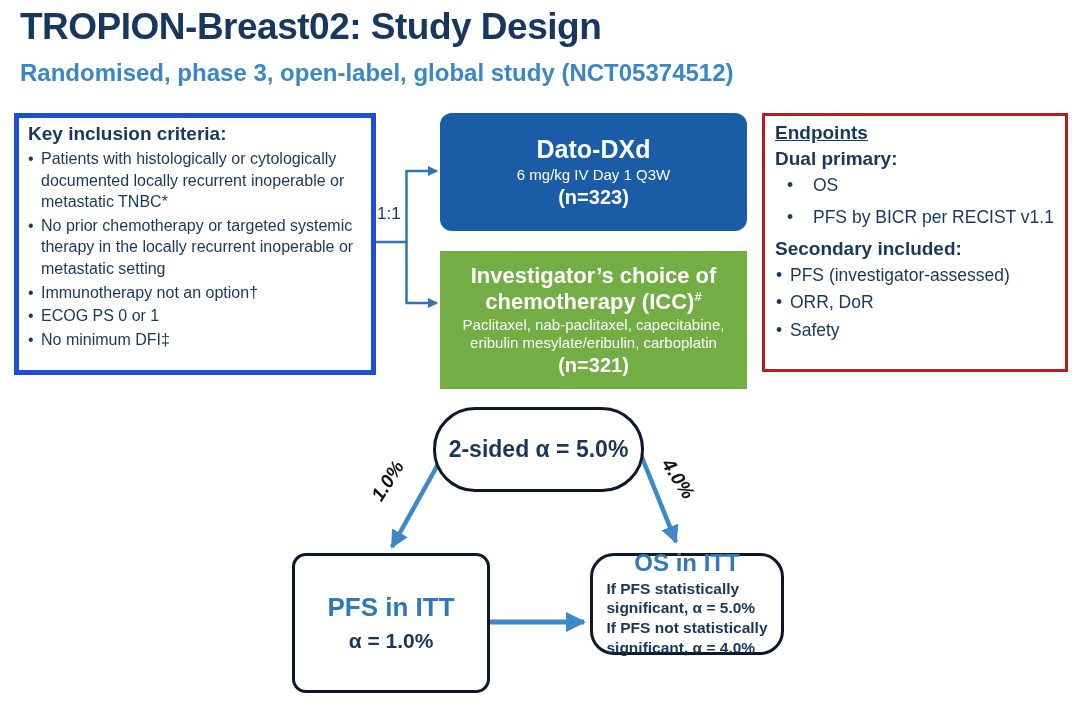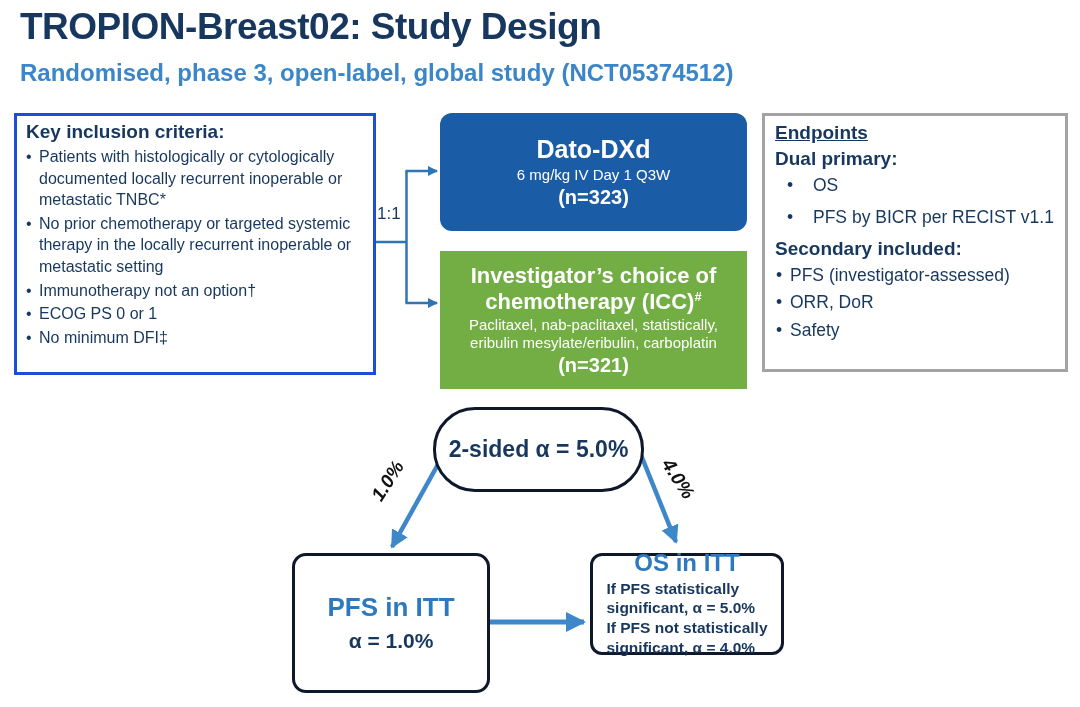--- a/index.html
+++ b/index.html
@@ -5,54 +5,54 @@
   * { margin:0; padding:0; box-sizing:border-box; }
   html,body { background:#fff; }
   .slide {
     position:relative; width:1080px; height:707px; background:#fff;
     font-family:"Liberation Sans", sans-serif; overflow:hidden;
   }
   
   .title { position:absolute; left:20px; top:6px; font-size:37px; font-weight:bold; color:#17375E; letter-spacing:-0.5px; }
   .subtitle { position:absolute; left:20px; top:59px; font-size:24px; font-weight:bold; color:#3A86C8; }
   
-  .crit-box { position:absolute; left:14px; top:113px; width:362px; height:262px; border:3px solid #1d4ed8; background:#fff; padding:5px 4px 5px 9px; }
+  .crit-box { position:absolute; left:14px; top:113px; width:362px; height:262px; border:5px solid #1d4ed8; background:#fff; padding:5px 4px 5px 9px; }
   .crit-title { font-size:19px; font-weight:bold; color:#17375E; margin-bottom:3px; }
   .crit-list { list-style:none; }
   .crit-list li { position:relative; padding-left:13px; font-size:16px; line-height:1.35; color:#17375E; margin-bottom:2px; }
   .crit-list li::before { content:"•"; position:absolute; left:0; top:0; color:#17375E; }
   
   .ratio { position:absolute; left:377px; top:204px; font-size:17px; color:#17375E; }
   
   .arm { position:absolute; left:440px; width:307px; color:#fff; display:flex; flex-direction:column; justify-content:center; align-items:center; text-align:center; }
   .arm-dato { top:113px; height:118px; background:#1B5CA7;border-radius:12px; }
   .arm-icc  { top:251px; height:138px; background:#72AE43; }
   .arm-name { font-size:25px; font-weight:bold; line-height:1.15; }
   .arm-icc .arm-name { font-size:22px; width:290px; }
   .arm-name sup { font-size:13px; }
   .arm-dose { font-size:15px; line-height:1.2; margin-top:2px; }
   .arm-icc .arm-dose { width:300px; }
   .arm-n { font-size:20px; font-weight:bold; margin-top:2px; }
   
-  .ep-box { position:absolute; left:762px; top:113px; width:306px; height:259px; border:3px solid #a3a3a3; background:#fff; padding:6px 6px 6px 10px; color:#17375E; }
+  .ep-box { position:absolute; left:762px; top:113px; width:306px; height:259px; border:3px solid #b91c1c; background:#fff; padding:6px 6px 6px 10px; color:#17375E; }
   .ep-title { font-size:19px; font-weight:bold; text-decoration:underline; margin-bottom:4px; }
   .ep-sub { font-size:19px; font-weight:bold; margin-bottom:4px; }
   .ep-list { list-style:none; }
   .ep-list li { position:relative; font-size:17.5px; line-height:1.3; }
   .ep-list.primary li { padding-left:38px; margin-bottom:9px; }
   .ep-list.primary li::before { content:"•"; position:absolute; left:12px; }
   .ep-list.secondary li { padding-left:15px; margin-bottom:5px; }
   .ep-list.secondary li::before { content:"•"; position:absolute; left:1px; }
   
   .arrow-layer { position:absolute; left:0; top:0; width:1080px; height:707px; pointer-events:none; }
   .dg-box { position:absolute; background:#fff; border:3px solid #0f172a; display:flex; flex-direction:column; justify-content:center; align-items:center; text-align:left; }
   .dg-top { left:433px; top:407px; width:211px; height:85px; border-radius:42px; }
   .dg-top-label { font-size:23px; font-weight:bold; color:#17375E; }
   .dg-pfs { left:292px; top:553px; width:198px; height:140px; border-radius:14px; }
-  .dg-os  { left:590px; top:553px; width:194px; height:102px; border-radius:12px; padding:4px; }
+  .dg-os  { left:590px; top:553px; width:194px; height:102px; border-radius:24px; padding:4px; }
   .dg-head { font-size:26px; font-weight:bold; color:#2E79BE; line-height:1.1; }
   .dg-os .dg-head { font-size:24px; }
   .dg-alpha { font-size:21px; font-weight:bold; color:#17375E; margin-top:8px; }
   .dg-cond { font-size:15.5px; font-weight:bold; color:#17375E; line-height:1.28; white-space:pre-line; margin-top:2px; }
   .edge-label { position:absolute; width:80px; text-align:center; font-size:19px; font-weight:bold; font-style:italic; color:#111; }
   .edge-left  { left:348px; top:470px; transform:rotate(-57deg); }
   .edge-right { left:638px; top:468px; transform:rotate(57deg); }
 </style>
 </head>
 <body>
@@ -96,21 +96,21 @@
   <div class="ratio">1:1</div>
 
   <div class="arm arm-dato">
     <div class="arm-name">Dato-DXd</div>
     <div class="arm-dose">6 mg/kg IV Day 1 Q3W</div>
     <div class="arm-n">(n=323)</div>
   </div>
 
   <div class="arm arm-icc">
     <div class="arm-name"><span>Investigator’s choice of chemotherapy (ICC)</span><sup>#</sup></div>
-    <div class="arm-dose">Paclitaxel, nab-paclitaxel, statistically, eribulin mesylate/eribulin, carboplatin</div>
+    <div class="arm-dose">Paclitaxel, nab-paclitaxel, capecitabine, eribulin mesylate/eribulin, carboplatin</div>
     <div class="arm-n">(n=321)</div>
   </div>
 
   <div class="ep-box">
     <div class="ep-title">Endpoints</div>
     <div class="ep-sub">Dual primary:</div>
     <ul class="ep-list primary">
       <li>OS</li>
       <li>PFS by BICR per RECIST v1.1</li>
     </ul>

